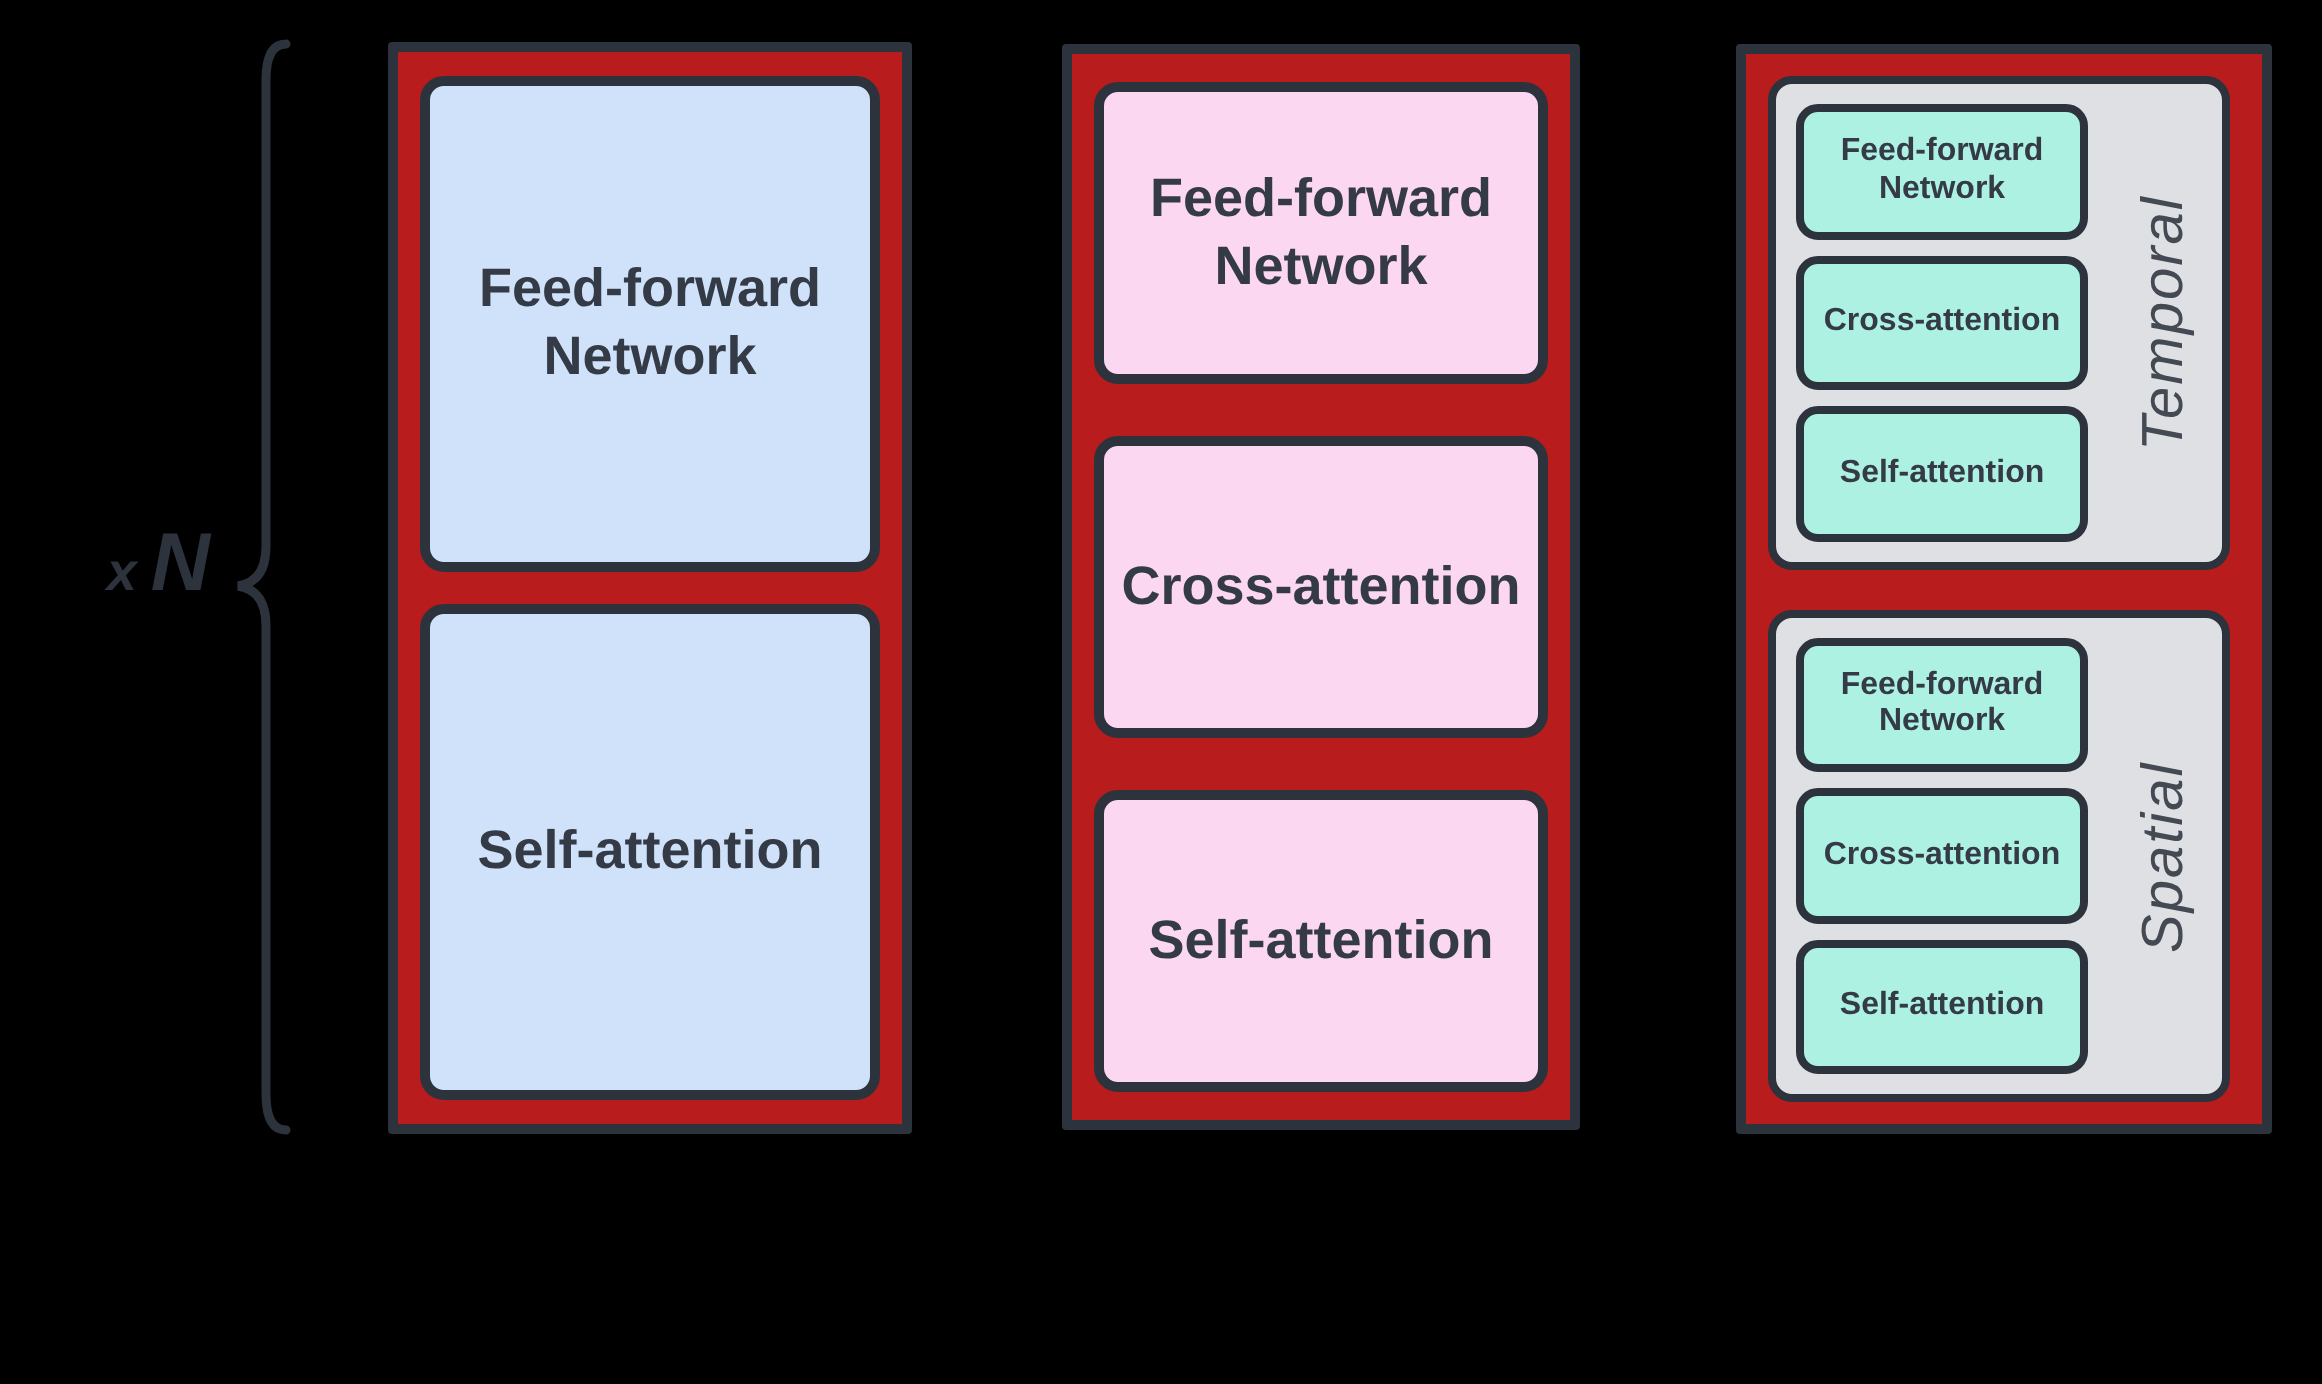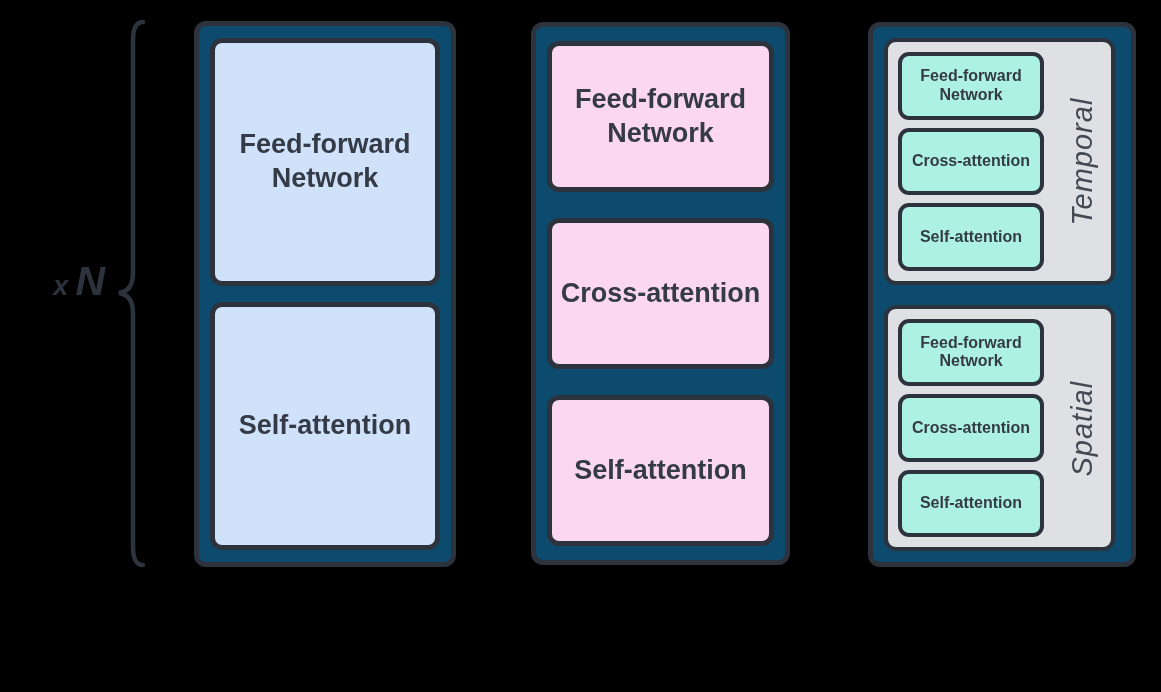--- a/index.html
+++ b/index.html
@@ -18,23 +18,23 @@
     gap:7px;
   }
   .xn .x{font-size:27px;font-style:italic;font-weight:700;}
   .xn .n{font-size:41px;font-style:italic;font-weight:800;}
 
   .brace{position:absolute;left:106px;top:14px;}
 
   
   .container{
     position:absolute;
-    background:#0c4a6e;
+    background:#b91c1c;
     border:5px solid #2d333d;
-    border-radius:12px;
+    border-radius:2px;
     box-sizing:border-box;
     display:flex;flex-direction:column;
   }
   .col-a{left:194px;top:21px;width:262px;height:546px;padding:12px 11px;gap:16px;}
   .col-b{left:531px;top:22px;width:259px;height:543px;padding:14px 11px;gap:26px;}
   .col-c{left:868px;top:22px;width:268px;height:545px;padding:11px 16px 11px 11px;gap:20px;}
 
   .block{
     border:5px solid #2d333d;
     border-radius:12px;

